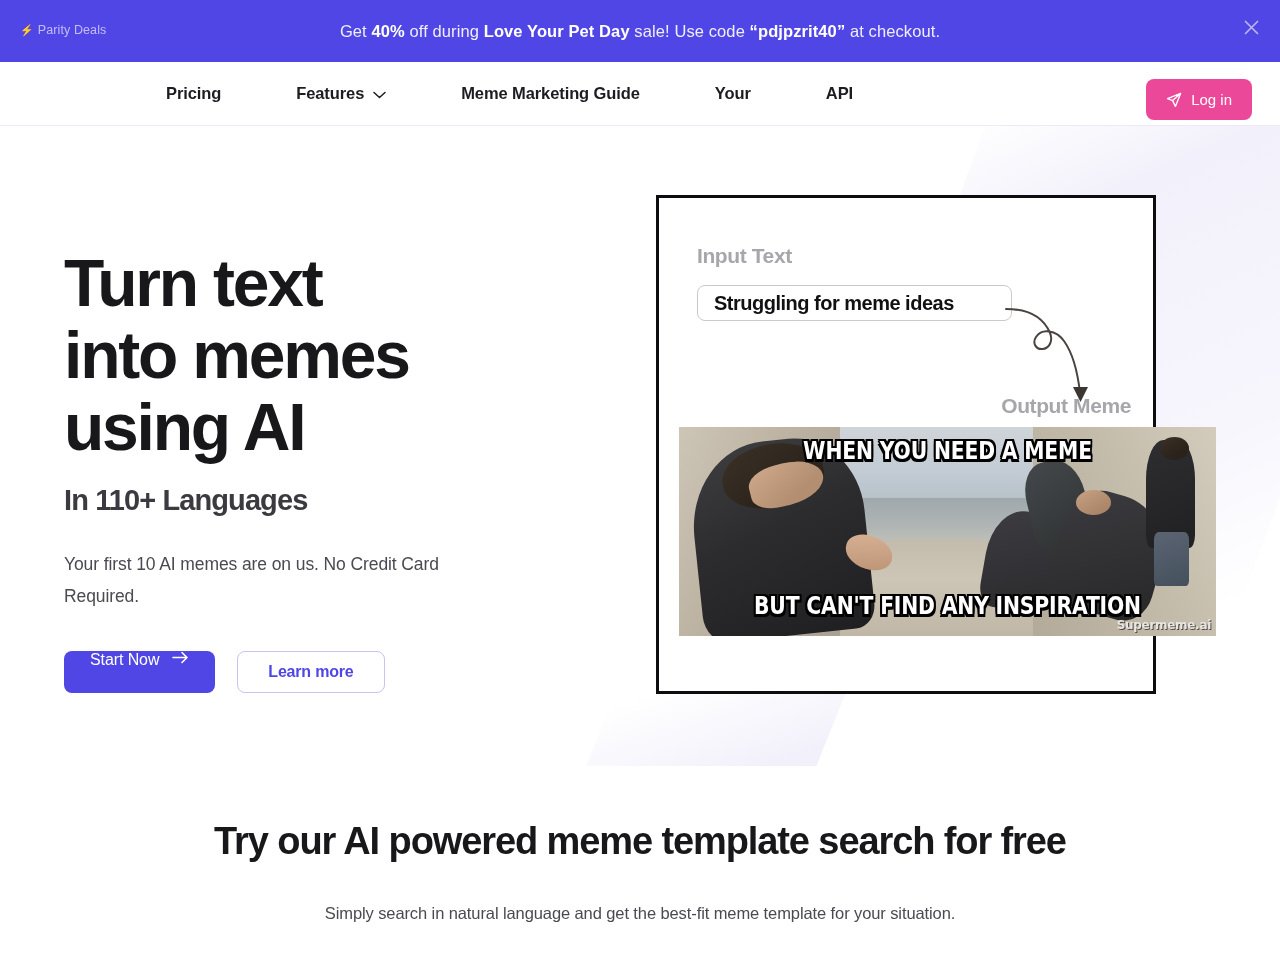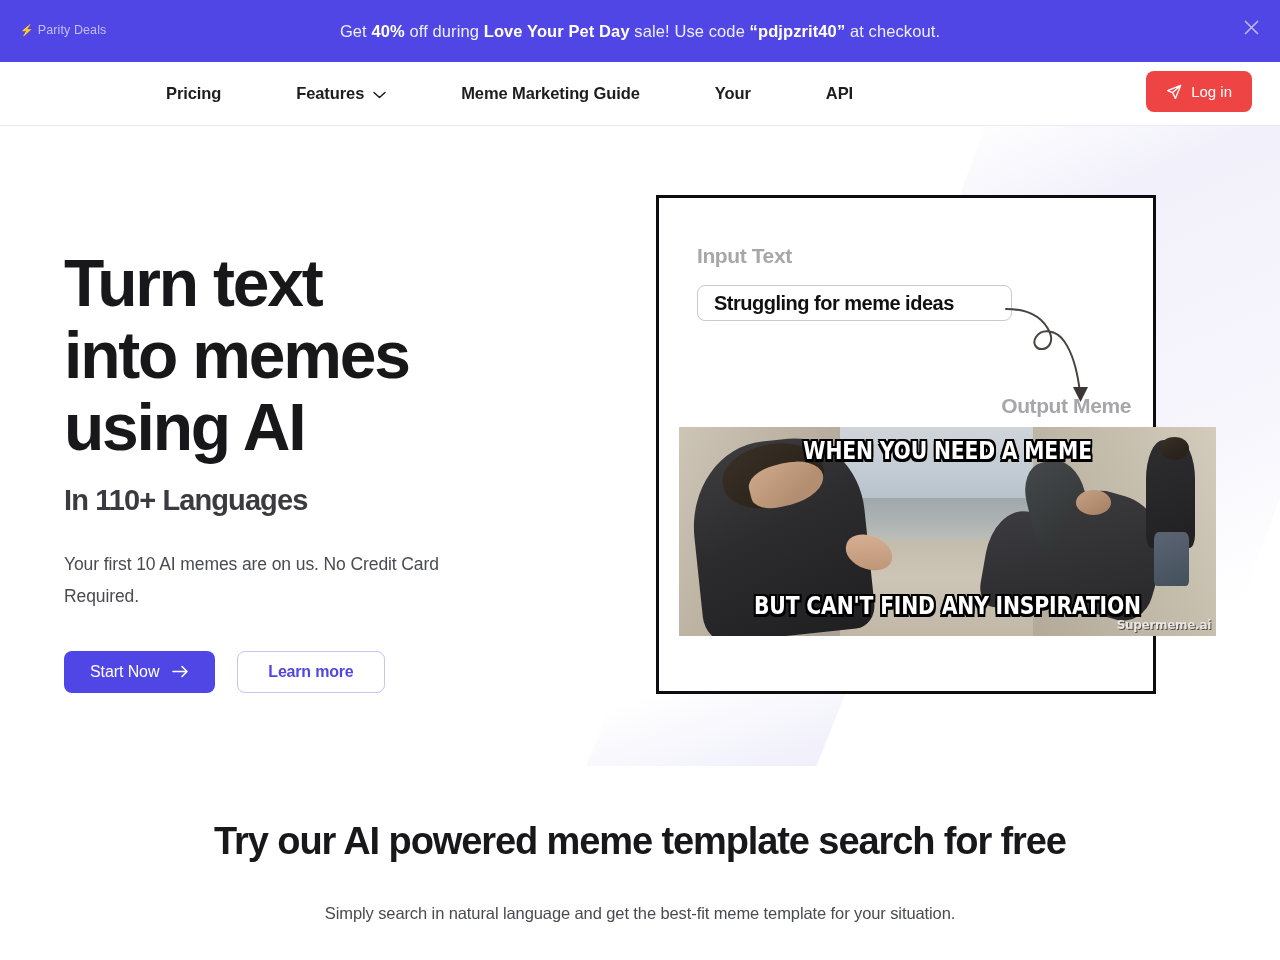--- a/index.html
+++ b/index.html
@@ -104,22 +104,22 @@
     align-items: center;
     gap: 9px;
     cursor: pointer;
     white-space: nowrap;
     letter-spacing: -0.1px;
   }
   .chev { display: block; margin-top: 2px; }
   .login-btn {
     position: absolute;
     right: 28px;
-    top: 9px;
-    background: #ef4444;
+    top: 17px;
+    background: #ec4899;
     color: #fff;
     border: none;
     border-radius: 8px;
     height: 41px;
     padding: 0 20px;
     display: flex;
     align-items: center;
     gap: 9px;
     font-size: 15px;
     font-family: "Liberation Sans", sans-serif;
@@ -187,21 +187,21 @@
   .btn-start {
     background: #5046E5;
     color: #fff;
     border: none;
     border-radius: 8px;
     height: 42px;
     padding: 0 26px;
     font-size: 16px;
     font-family: "Liberation Sans", sans-serif;
     display: flex;
-    align-items: center;
+    align-items: flex-start;
     gap: 13px;
     cursor: pointer;
     letter-spacing: -0.1px;
   }
   .btn-learn {
     background: #fff;
     color: #4f46e5;
     border: 1.4px solid #c8c3f4;
     border-radius: 8px;
     height: 42px;

